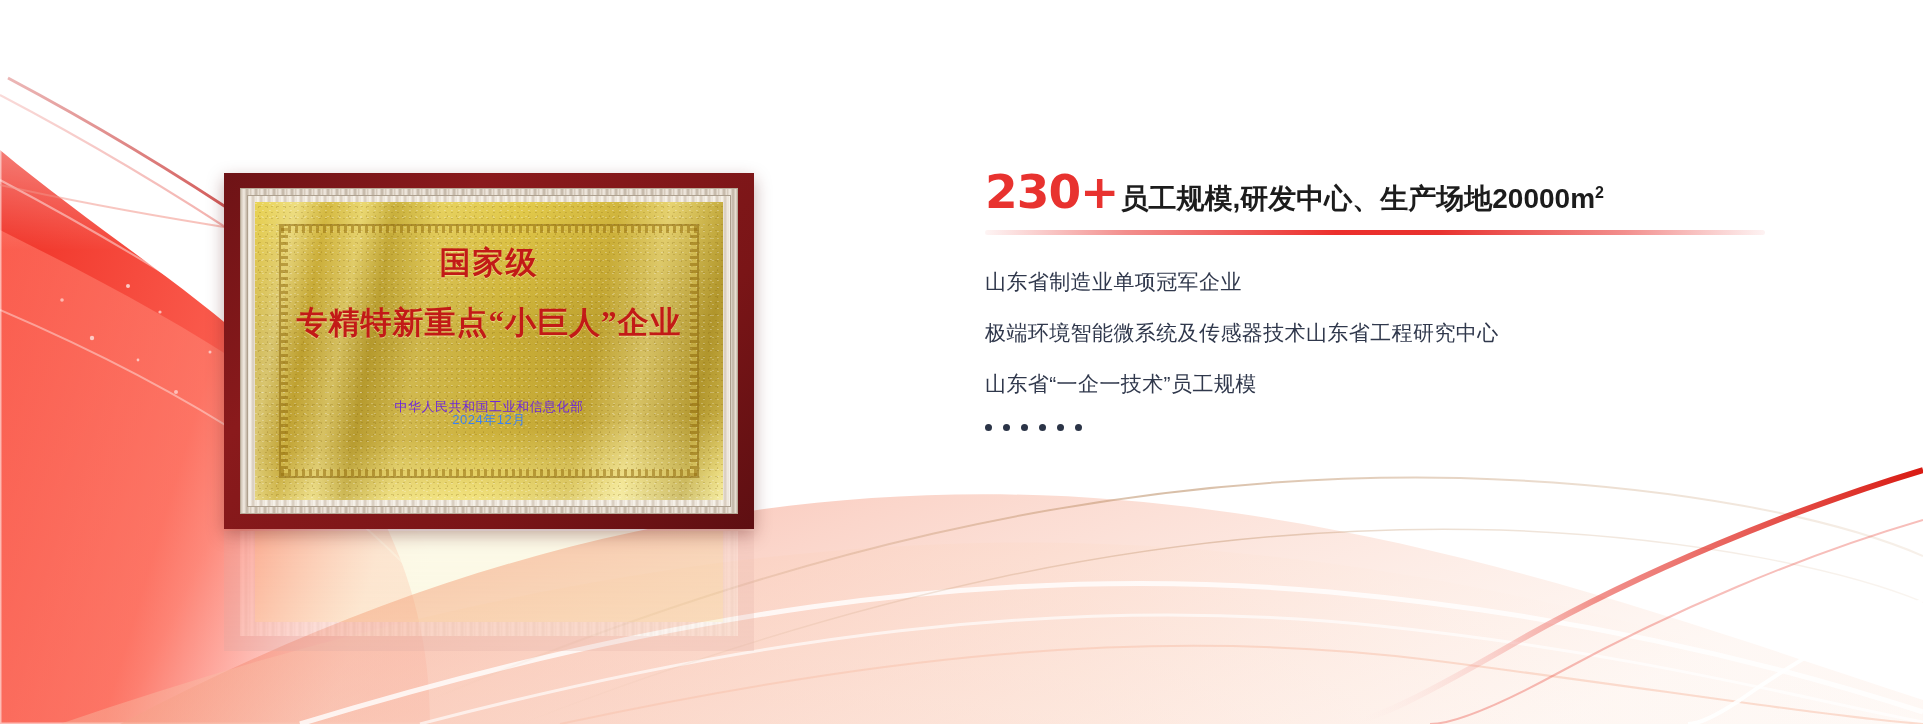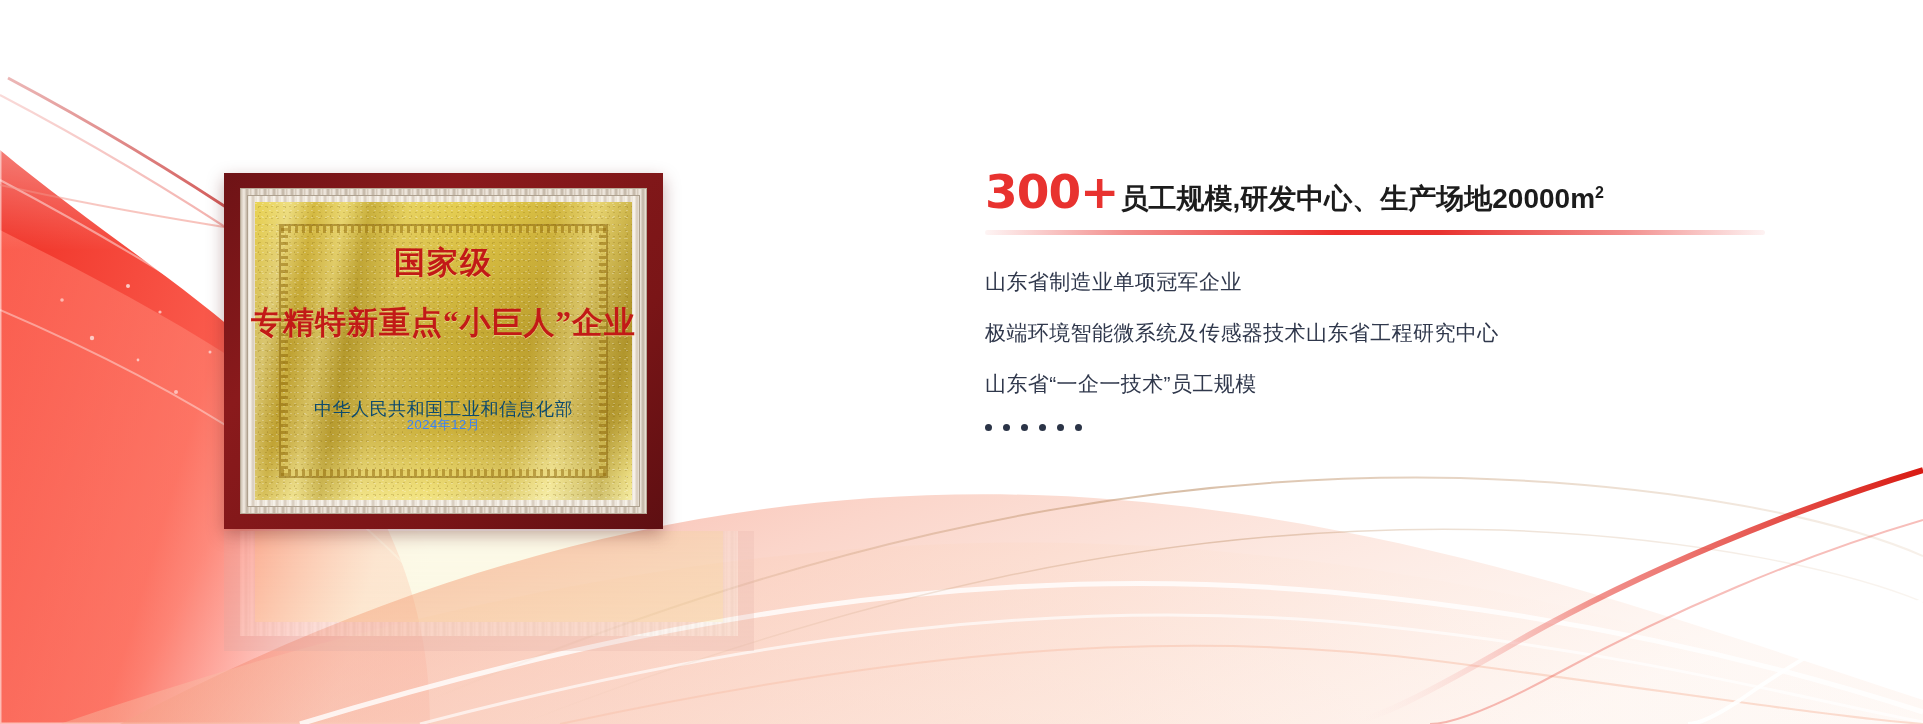--- a/index.html
+++ b/index.html
@@ -25,21 +25,21 @@
     inset: 0;
     pointer-events: none;
   }
   .bg-svg { display: block; width: 1923px; height: 724px; }
 
   
   .plaque-wrap {
     position: absolute;
     left: 224px;
     top: 173px;
-    width: 439px;
+    width: 530px;
     height: 356px;
   }
   .plaque {
     position: absolute;
     inset: 0;
     background: linear-gradient(135deg, #6e1316 0%, #8a1a1c 30%, #7a1517 70%, #5e0f12 100%);
     box-shadow: 0 6px 16px rgba(90, 20, 20, 0.35);
   }
   .plaque-silver {
     position: absolute;
@@ -132,22 +132,22 @@
     font-weight: bold;
     font-size: 31px;
     letter-spacing: 1px;
     color: #c21a17;
     margin-top: 29px;
     line-height: 1;
     text-shadow: 0 1px 0 rgba(255,240,170,0.5);
   }
   .plaque-issuer {
     margin-top: 62px;
-    font-size: 18px;
-    color: #0c4a6e;
+    font-size: 13px;
+    color: #6d28d9;
     letter-spacing: 0.5px;
     line-height: 1;
   }
   .plaque-date {
     font-size: 13px;
     color: #3b82f6;
     letter-spacing: 0.5px;
     line-height: 1;
   }
 
@@ -370,21 +370,21 @@
       <div class="plaque-title-1">国家级</div>
       <div class="plaque-title-2">专精特新重点“小巨人”企业</div>
       <div class="plaque-issuer">中华人民共和国工业和信息化部</div>
       <div class="plaque-date">2024年12月</div>
     </div>
   </div>
 
   <div class="right-col">
 
     <div class="headline">
-      <span class="headline-number">300+</span>
+      <span class="headline-number">230+</span>
       <span class="headline-rest">员工规模,研发中心、生产场地20000m</span>
       <span class="headline-sup">2</span>
     </div>
 
     <div class="headline-rule"></div>
 
     <ul class="ach-list">
       <li class="ach-item">山东省制造业单项冠军企业</li>
       <li class="ach-item">极端环境智能微系统及传感器技术山东省工程研究中心</li>
       <li class="ach-item">山东省“一企一技术”员工规模</li>

